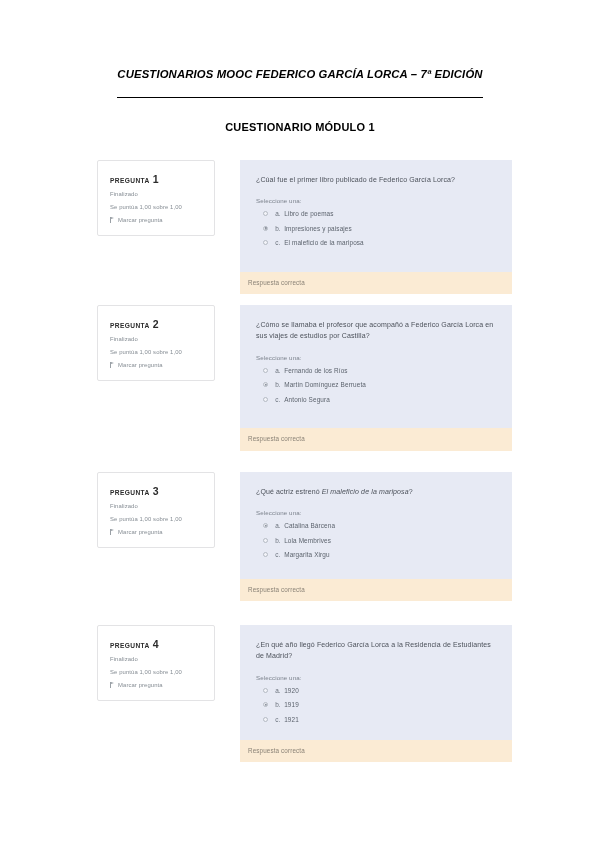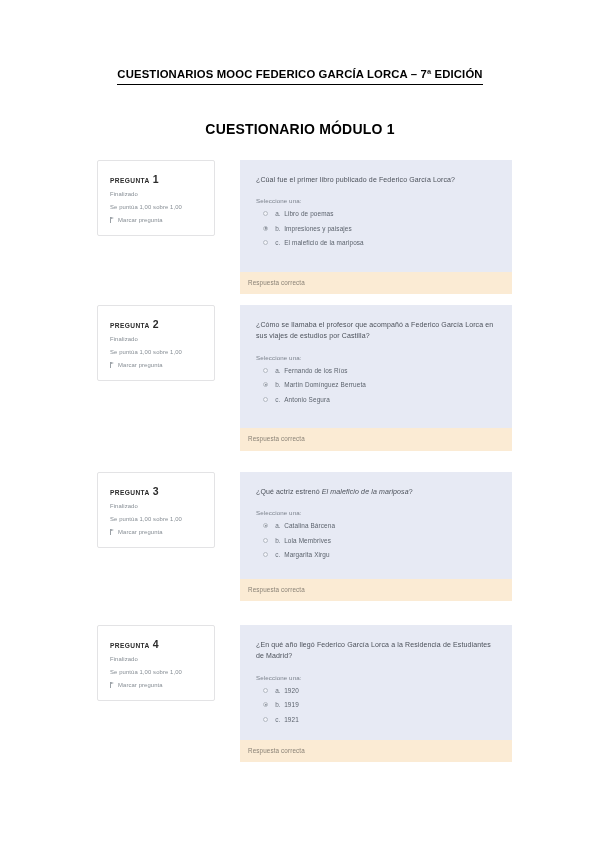--- a/index.html
+++ b/index.html
@@ -29,29 +29,30 @@
     left: 0;
     width: 600px;
     text-align: center;
     font-size: 11.3px;
     font-weight: bold;
     letter-spacing: 0.15px;
     color: #000000;
   }
   .doc-title span {
     border-bottom: 1.2px solid #000;
-    padding-bottom: 4px;
+    padding-bottom: 17px;
+    font-style: italic;
   }
   .doc-subtitle {
     position: absolute;
     top: 121px;
     left: 0;
     width: 600px;
     text-align: center;
-    font-size: 14px;
+    font-size: 11px;
     font-weight: bold;
     letter-spacing: 0.2px;
     color: #000000;
   }
 
   
   .qblock {
     position: absolute;
     left: 0;
     width: 600px;

